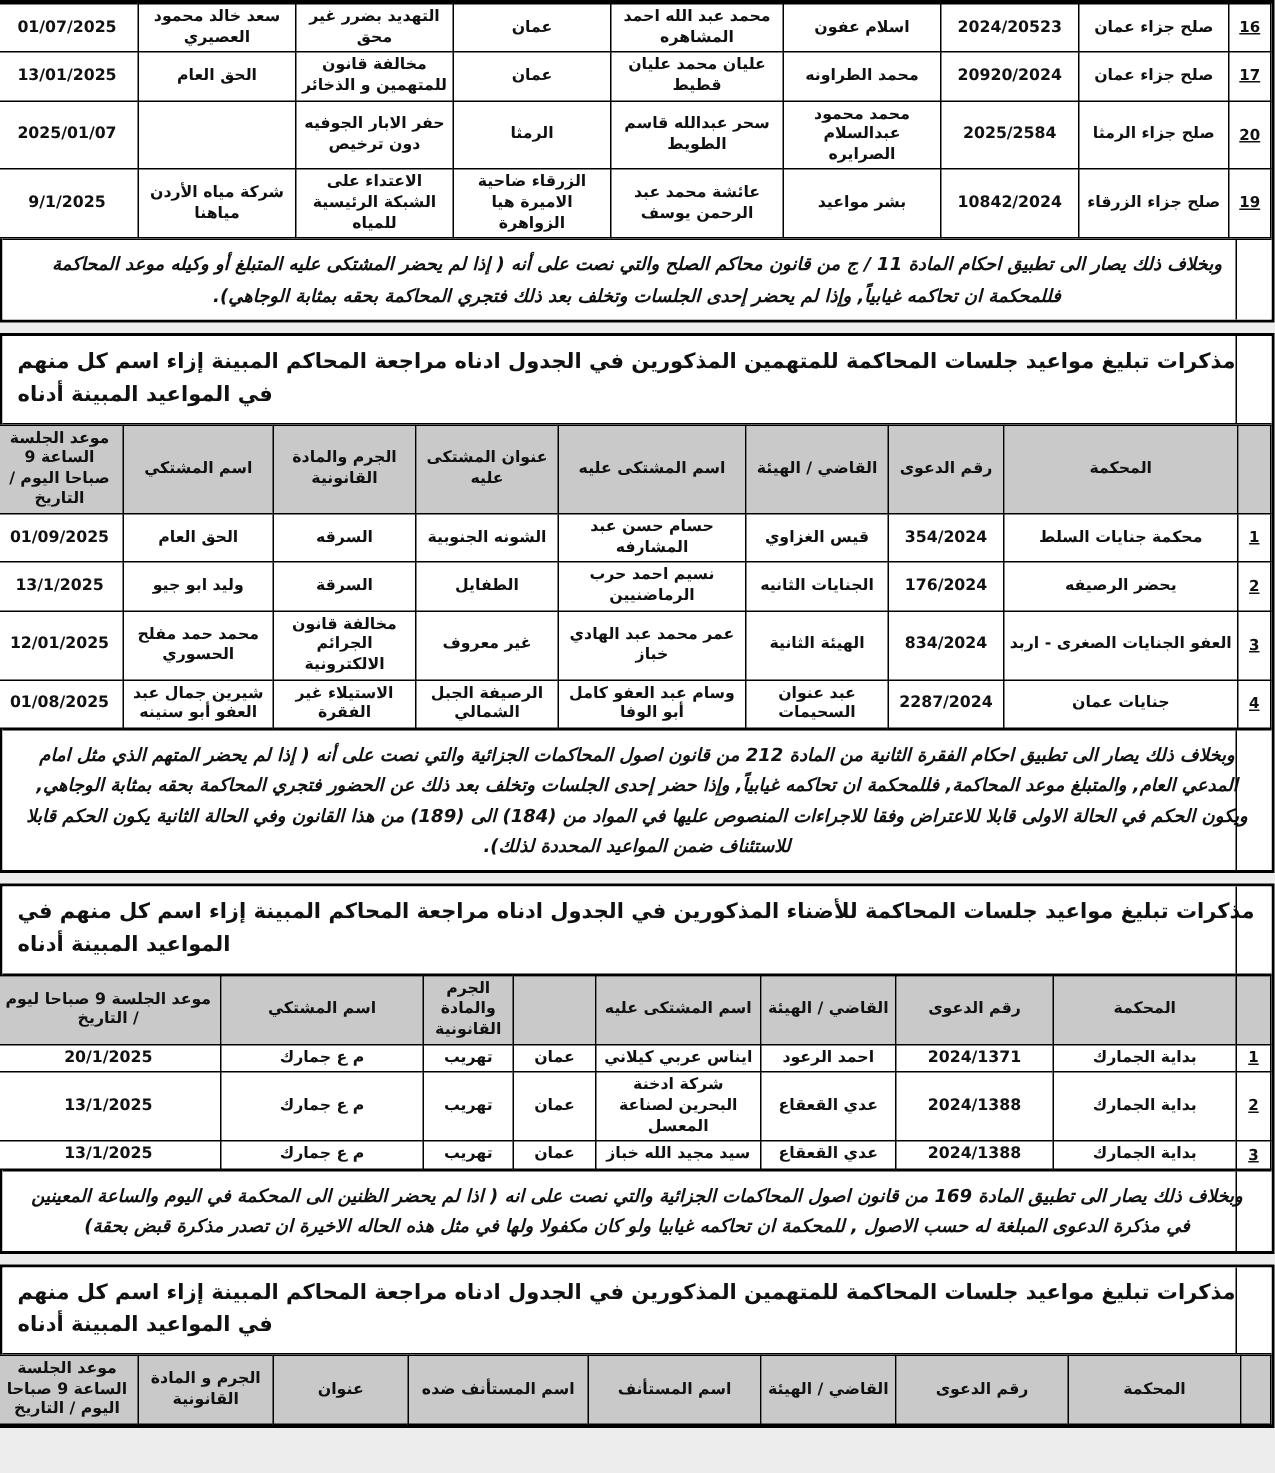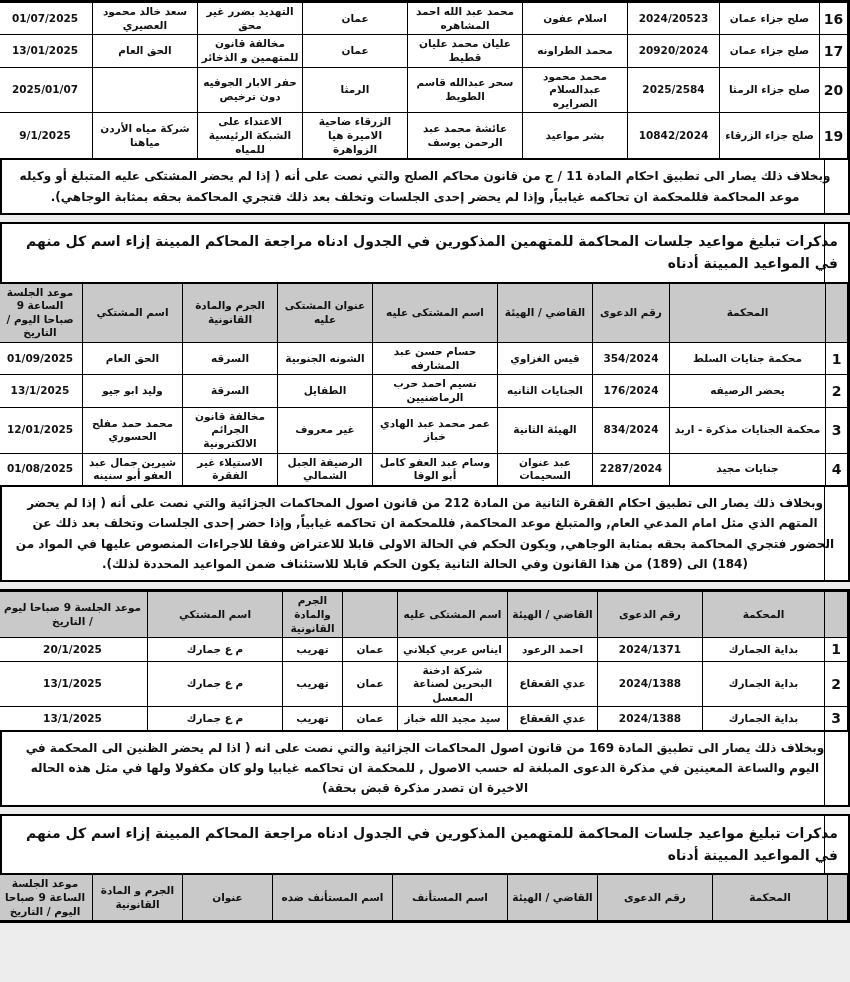--- a/index.html
+++ b/index.html
@@ -30,40 +30,41 @@
     font-size:10.5px;
     font-weight:bold;
     line-height:1.3;
     word-wrap:break-word;
     overflow:hidden;
   }
   table.grid thead th{
     background:#c9c9c9;
     font-size:10.5px;
   }
-  table.grid td.num{font-size:14px;}
+  table.grid td.num{font-size:10px;text-decoration:underline;}
   .heading{
     position:relative;
     font-size:14px;
     font-weight:bold;
-    text-align:right;
+    text-align:left;
     padding:7px 10px;
     line-height:1.55;
     border-bottom:1px solid #000;
     background:#fff;
   }
   .para{
     position:relative;
     font-size:12px;
     font-weight:bold;
     text-align:center;
     padding:6px 12px;
     line-height:1.7;
     border-top:1px solid #000;
     background:#fff;
+    font-style:italic;
   }
   .rstrip::after{
     content:"";
     position:absolute;
     top:0;bottom:0;
     right:23px;
     width:1px;
     background:#000;
   }
 </style>
@@ -180,46 +181,47 @@
             <td>176/2024</td>
             <td>الجنايات الثانيه</td>
             <td>نسيم احمد حرب الرماضنيين</td>
             <td>الطفايل</td>
             <td>السرقة</td>
             <td>وليد ابو جيو</td>
             <td>13/1/2025</td>
           </tr>
           <tr>
             <td class="num">3</td>
-            <td>محكمة الجنايات مذكرة - اربد</td>
+            <td>العفو الجنايات الصغرى - اربد</td>
             <td>834/2024</td>
             <td>الهيئة الثانية</td>
             <td>عمر محمد عبد الهادي خباز</td>
             <td>غير معروف</td>
             <td>مخالفة قانون الجرائم الالكترونية</td>
             <td>محمد حمد مفلح الحسوري</td>
             <td>12/01/2025</td>
           </tr>
           <tr>
             <td class="num">4</td>
-            <td>جنايات مجيد</td>
+            <td>جنايات عمان</td>
             <td>2287/2024</td>
             <td>عبد عنوان السحيمات</td>
             <td>وسام عبد العفو كامل أبو الوفا</td>
             <td>الرصيفة الجبل الشمالي</td>
             <td>الاستيلاء غير الفقرة</td>
             <td>شيرين جمال عبد العفو أبو سنينه</td>
             <td>01/08/2025</td>
           </tr>
         </tbody>
       </table>
     <div class="para rstrip">وبخلاف ذلك يصار الى تطبيق احكام الفقرة الثانية من المادة 212 من قانون اصول المحاكمات الجزائية والتي نصت على أنه ( إذا لم يحضر المتهم الذي مثل امام المدعي العام, والمتبلغ موعد المحاكمة, فللمحكمة ان تحاكمه غيابياً, وإذا حضر إحدى الجلسات وتخلف بعد ذلك عن الحضور فتجري المحاكمة بحقه بمثابة الوجاهي, ويكون الحكم في الحالة الاولى قابلا للاعتراض وفقا للاجراءات المنصوص عليها في المواد من (184) الى (189) من هذا القانون وفي الحالة الثانية يكون الحكم قابلا للاستئناف ضمن المواعيد المحددة لذلك).</div>
   </section>
 
   <section class="sec">
+    <div class="heading rstrip">مذكرات تبليغ مواعيد جلسات المحاكمة للأضناء المذكورين في الجدول ادناه مراجعة المحاكم المبينة إزاء اسم كل منهم في المواعيد المبينة أدناه</div>
     <table class="grid">
         <colgroup>
           <col style="width: 23px;">
           <col style="width: 122px;">
           <col style="width: 105px;">
           <col style="width: 90px;">
           <col style="width: 110px;">
           <col style="width: 55px;">
           <col style="width: 60px;">
           <col style="width: 135px;">

